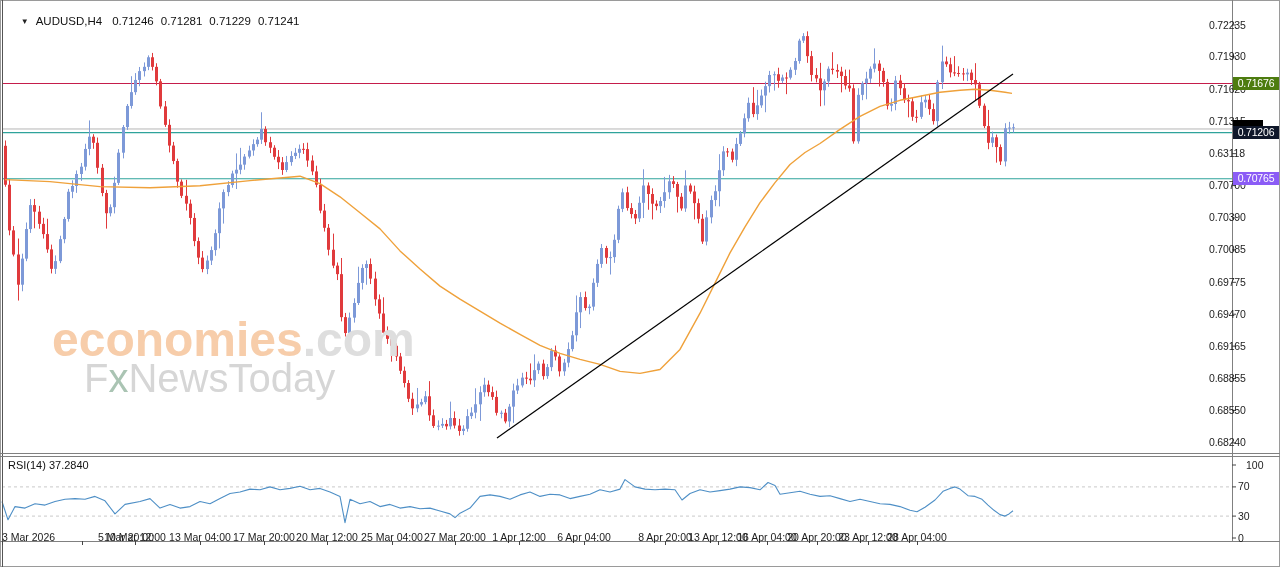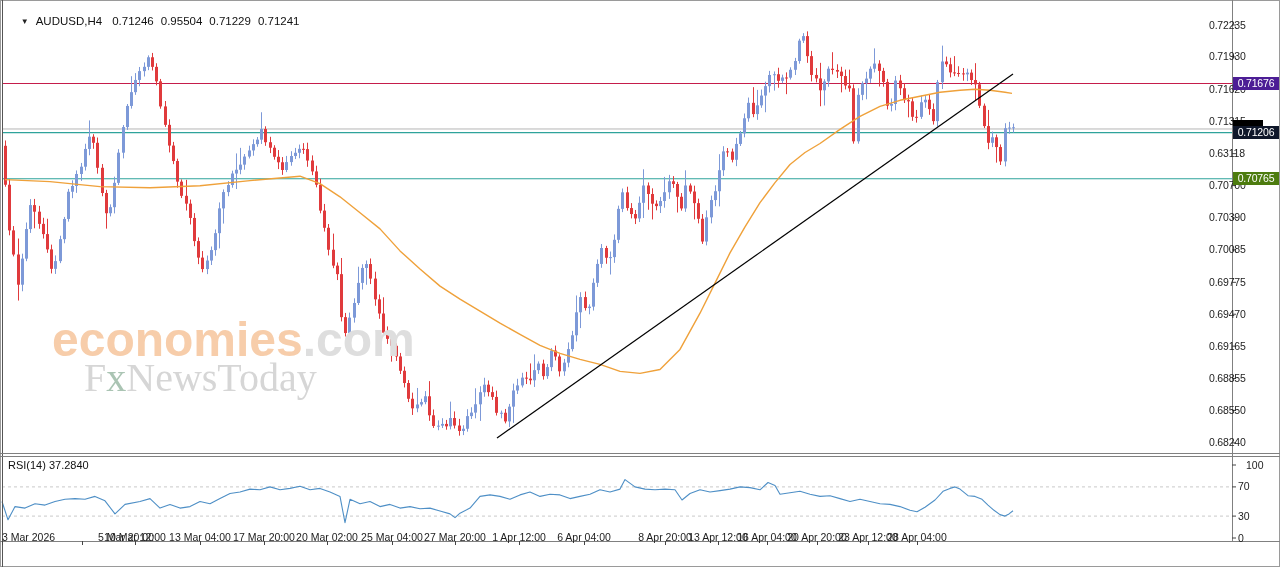--- a/index.html
+++ b/index.html
@@ -6,21 +6,21 @@
   #app{position:relative;width:1280px;height:567px;background:#ffffff;overflow:hidden;
        font-family:"Liberation Sans", sans-serif;color:#1c1c1c;}
   #cv{position:absolute;left:0;top:0;}
   .title{position:absolute;left:8px;top:3px;font-size:11.5px;color:#111;white-space:pre;}
   .title .tri{font-size:8px;color:#222;margin-right:7px;vertical-align:1px;cursor:pointer;}
   .title .sym{margin-right:10px;}
   .title .q{margin-right:7px;}
   .wm1{position:absolute;left:52px;top:316px;font-size:48px;font-weight:bold;color:#f7cdaa;
        letter-spacing:0px;line-height:1;}
   .wm1 .suffix{color:#dedede;}
-  .wm2{position:absolute;left:84px;top:358px;font-size:40px;color:#d6d6d6;line-height:1;font-family:Liberation Serif, serif;}
+  .wm2{position:absolute;left:84px;top:358px;font-size:40px;color:#d6d6d6;line-height:1;}
   .wm2 .wx{color:#aac4b3;}
   .rsiLabel{position:absolute;left:8px;top:459px;font-size:11px;color:#111;}
   .ylab{position:absolute;left:5px;font-size:10.5px;color:#1c1c1c;letter-spacing:-0.2px;white-space:nowrap;}
   .xlab{position:absolute;top:5px;font-size:10.5px;color:#1c1c1c;white-space:nowrap;transform:translateX(-50%);}
   .xlab.left{transform:none;}
   .rlab{position:absolute;left:6px;font-size:10.5px;color:#1c1c1c;}
   .badge{position:absolute;left:1233px;width:46px;height:13px;color:#ffffff;font-size:10.5px;
          line-height:13px;text-align:center;letter-spacing:-0.2px;}
   .marker{position:absolute;left:1233px;width:30px;height:6px;background:#000000;}
   #ylabels{position:absolute;left:1204px;top:0;width:48px;height:541px;cursor:ns-resize;}
@@ -559,21 +559,21 @@
       <line x1="817.5" y1="541" x2="817.5" y2="545" stroke="#444444"></line>
       <line x1="868.5" y1="541" x2="868.5" y2="545" stroke="#444444"></line>
       <line x1="917.5" y1="541" x2="917.5" y2="545" stroke="#444444"></line>
       <line x1="1232" y1="465" x2="1236" y2="465" stroke="#444444"></line>
       <line x1="1232" y1="486.9" x2="1236" y2="486.9" stroke="#444444"></line>
       <line x1="1232" y1="516.1" x2="1236" y2="516.1" stroke="#444444"></line>
       <line x1="1232" y1="538" x2="1236" y2="538" stroke="#444444"></line>
     </svg>
 
   <div class="title">
-    <span class="tri">▼</span><span class="sym">AUDUSD,H4</span><span class="q">0.71246</span><span class="q">0.95504</span><span class="q">0.71229</span><span class="q">0.71241</span>
+    <span class="tri">▼</span><span class="sym">AUDUSD,H4</span><span class="q">0.71246</span><span class="q">0.71281</span><span class="q">0.71229</span><span class="q">0.71241</span>
   </div>
 
   <div class="wm1"><span>economies</span><span class="suffix">.com</span></div>
   <div class="wm2"><span>F</span><span class="wx">x</span><span>NewsToday</span></div>
 
   <div class="rsiLabel">RSI(14) 37.2840</div>
 
   <div id="ylabels">
       <div class="ylab" style="top: 18.5px;">0.72235</div>
       <div class="ylab" style="top: 50.4038px;">0.71930</div>
@@ -589,36 +589,36 @@
       <div class="ylab" style="top: 372.056px;">0.68855</div>
       <div class="ylab" style="top: 403.96px;">0.68550</div>
       <div class="ylab" style="top: 436.387px;">0.68240</div>
     </div>
   <div id="xlabels">
       <div class="xlab left" style="left: 2px;">3 Mar 2026</div>
       <div class="xlab" style="left: 82px; margin-left: 44px;">5 Mar 20:00</div>
       <div class="xlab" style="left: 135px;">10 Mar 12:00</div>
       <div class="xlab" style="left: 200px;">13 Mar 04:00</div>
       <div class="xlab" style="left: 264px;">17 Mar 20:00</div>
-      <div class="xlab" style="left: 327px;">20 Mar 02:00</div>
+      <div class="xlab" style="left: 327px;">20 Mar 12:00</div>
       <div class="xlab" style="left: 392px;">25 Mar 04:00</div>
       <div class="xlab" style="left: 455px;">27 Mar 20:00</div>
       <div class="xlab" style="left: 519px;">1 Apr 12:00</div>
       <div class="xlab" style="left: 584px;">6 Apr 04:00</div>
       <div class="xlab" style="left: 665px;">8 Apr 20:00</div>
       <div class="xlab" style="left: 718px;">13 Apr 12:00</div>
       <div class="xlab" style="left: 767px;">16 Apr 04:00</div>
       <div class="xlab" style="left: 817px;">20 Apr 20:00</div>
       <div class="xlab" style="left: 868px;">23 Apr 12:00</div>
       <div class="xlab" style="left: 917px;">28 Apr 04:00</div>
     </div>
   <div id="rsiscale">
       <div class="rlab" style="top: 3.5px; margin-left: 8px;">100</div>
       <div class="rlab" style="top: 25.4px;">70</div>
       <div class="rlab" style="top: 54.6px;">30</div>
       <div class="rlab" style="top: 76.5px;">0</div>
     </div>
 
   <div class="marker" style="top: 119.975px;"></div>
-  <div class="badge" style="top: 76.9728px; background: #4c1d95;">0.71676</div>
+  <div class="badge" style="top: 76.9728px; background: #4d7c0f;">0.71676</div>
   <div class="badge" style="top: 126.136px; background: #0f172a;">0.71206</div>
-  <div class="badge" style="top: 172.266px; background: #4d7c0f;">0.70765</div>
+  <div class="badge" style="top: 172.266px; background: #8b5cf6;">0.70765</div>
 </div>
 
 </body></html>

